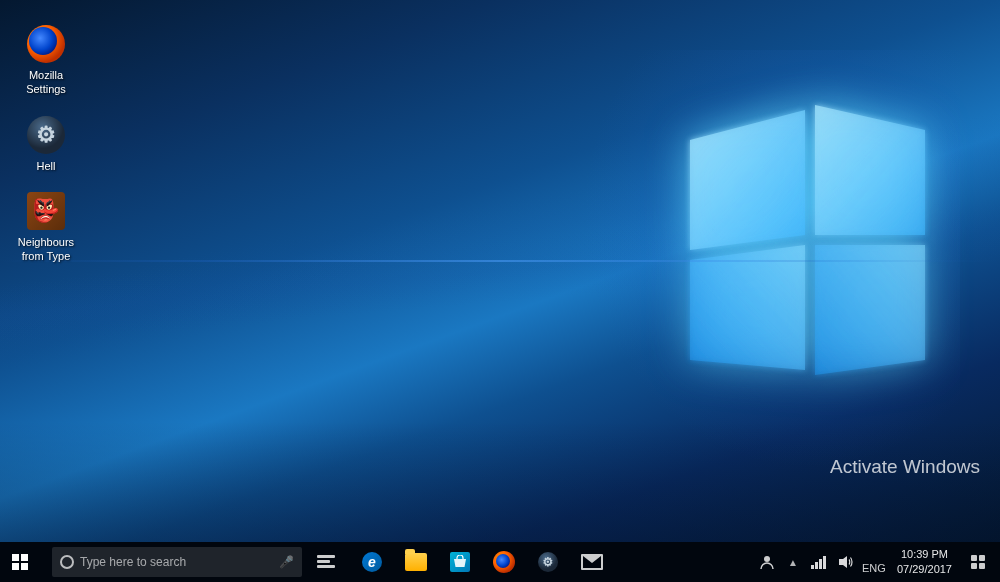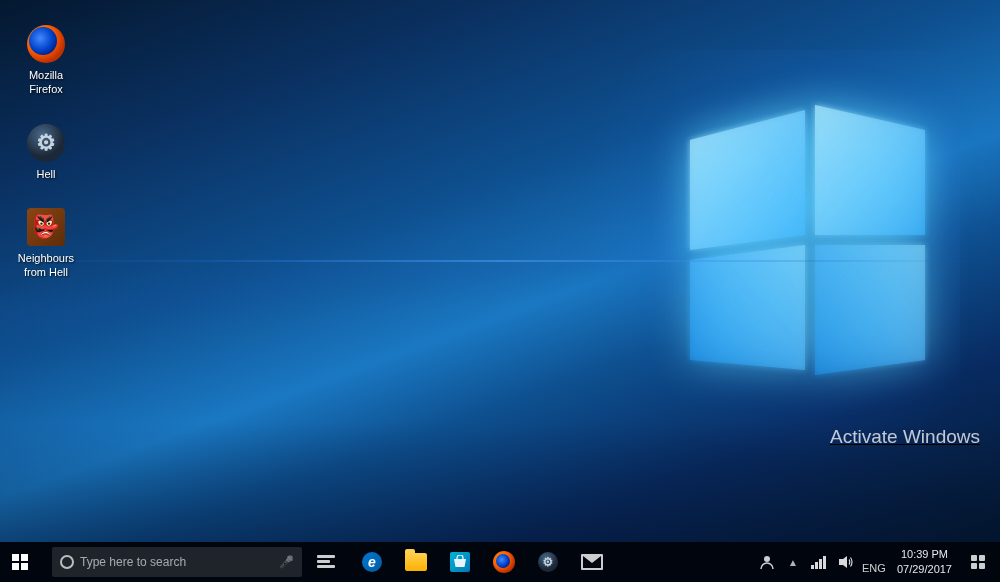--- a/index.html
+++ b/index.html
@@ -68,21 +68,21 @@
         linear-gradient(170deg, transparent 40%, rgba(20,80,160,0.08) 45%, transparent 52%);
     }
 
     
     .desktop-icons {
       position: absolute;
       top: 10px;
       left: 0;
       display: flex;
       flex-direction: column;
-      gap: 18px;
+      gap: 10px;
       padding: 10px;
     }
 
     .desktop-icon {
       display: flex;
       flex-direction: column;
       align-items: center;
       width: 72px;
       cursor: pointer;
       padding: 4px;
@@ -149,24 +149,23 @@
       display: flex;
       align-items: center;
       justify-content: center;
       font-size: 22px;
       position: relative;
     }
 
     
     .activate-watermark {
       position: absolute;
-      bottom: 94px;
+      bottom: 64px;
       right: 20px;
       text-align: left;
-      text-decoration: underline;
     }
 
     .activate-watermark .title {
       color: rgba(255,255,255,0.75);
       font-size: 19px;
       font-weight: 400;
     }
 
     .activate-watermark .subtitle {
       color: rgba(255,255,255,0.6);
@@ -472,38 +471,38 @@
   <div class="bottom-vignette"></div>
 
   <div class="desktop-icons">
 
     <div class="desktop-icon">
       <div class="icon-img">
         <div class="firefox-icon"></div>
       </div>
       <span class="icon-label">
         <span>Mozilla</span><br>
-        <span>Firefox</span>
+        <span>Settings</span>
       </span>
     </div>
 
     <div class="desktop-icon">
       <div class="icon-img">
         <div class="steam-icon">⚙</div>
       </div>
       <span class="icon-label">Hell</span>
     </div>
 
     <div class="desktop-icon">
       <div class="icon-img">
         <div class="nfh-icon">👺</div>
       </div>
       <span class="icon-label">
         <span>Neighbours</span><br>
-        <span>from Hell</span>
+        <span>from Type</span>
       </span>
     </div>
 
   </div>
 
   <div class="activate-watermark">
     <div class="title">Activate Windows</div>
   </div>
 
 </div>

